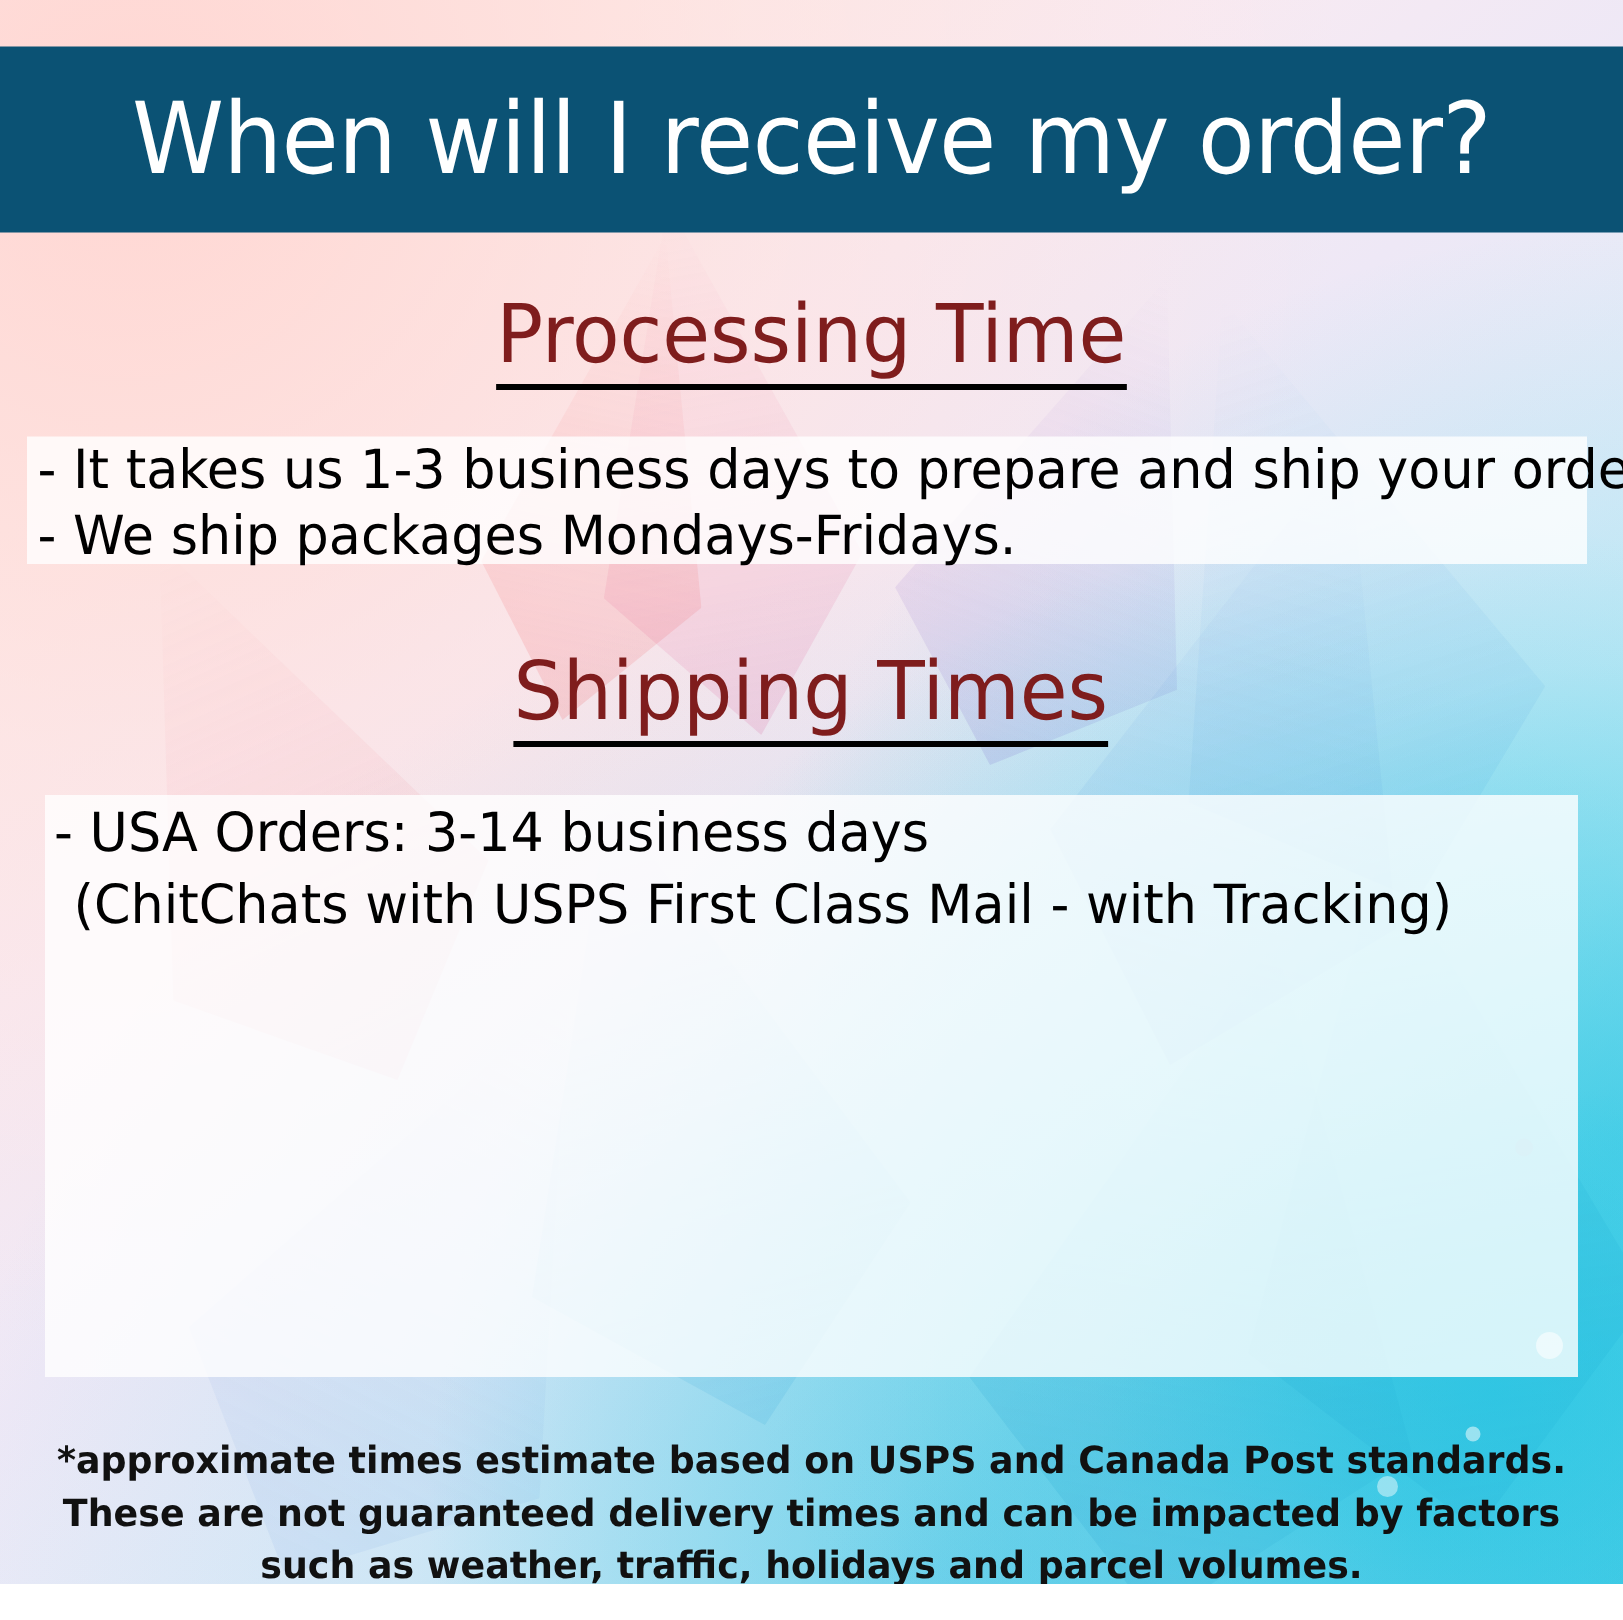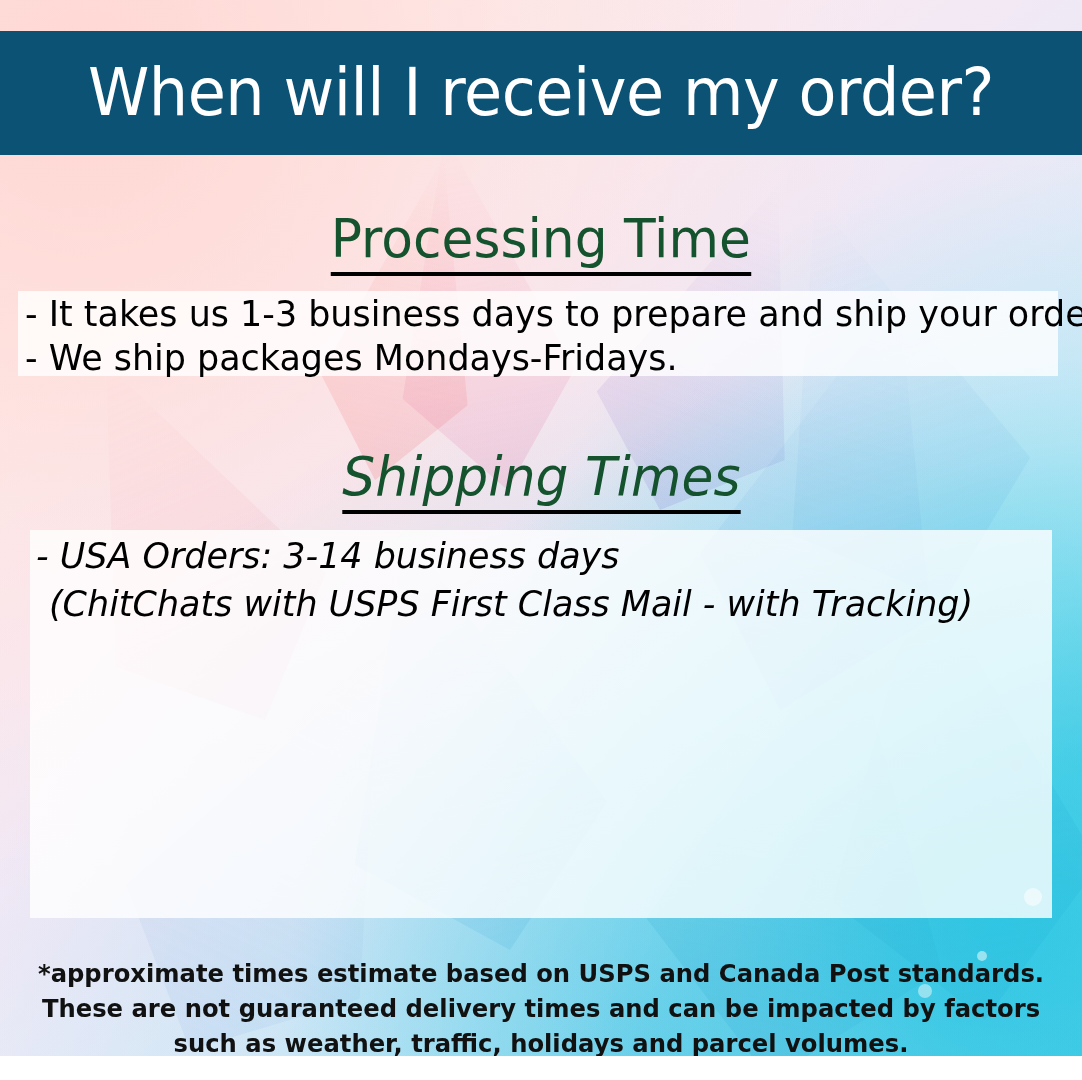--- a/index.html
+++ b/index.html
@@ -111,35 +111,34 @@
     font-weight: 400;
     letter-spacing: -0.5px;
     white-space: nowrap;
     transform: scaleX(0.94);
   }
 
   .section-heading {
     position: absolute;
     width: 100%;
     text-align: center;
-    color: #14532d;
+    color: #7f1d1d;
     font-size: 54px;
     line-height: 1;
     font-weight: 400;
-    margin-top: 16px;
   }
   .section-heading span {
     display: inline-block;
     border-bottom: 4px solid #000;
     padding-bottom: 6px;
     transform: scaleX(0.96);
   }
 
   #heading-processing { top: 196px; }
-  #heading-shipping   { top: 434px; font-style: italic; }
+  #heading-shipping   { top: 434px; }
 
   .text-panel {
     position: absolute;
     background: rgba(255,255,255,0.80);
   }
 
   #panel-processing {
     left: 18px;
     top: 291px;
     width: 1040px;
@@ -160,21 +159,21 @@
     line-height: 1;
     white-space: nowrap;
     font-weight: 400;
     transform: scaleX(0.97);
     transform-origin: left center;
   }
 
   #proc-line-1 { left: 25px; top: 296px; }
   #proc-line-2 { left: 25px; top: 340px; }
 
-  .ship-block { position: absolute; font-style: italic; }
+  .ship-block { position: absolute; }
   .ship-line {
     color: #000000;
     font-size: 36px;
     line-height: 48px;
     white-space: nowrap;
     font-weight: 400;
     transform: scaleX(0.97);
     transform-origin: left center;
   }
 

